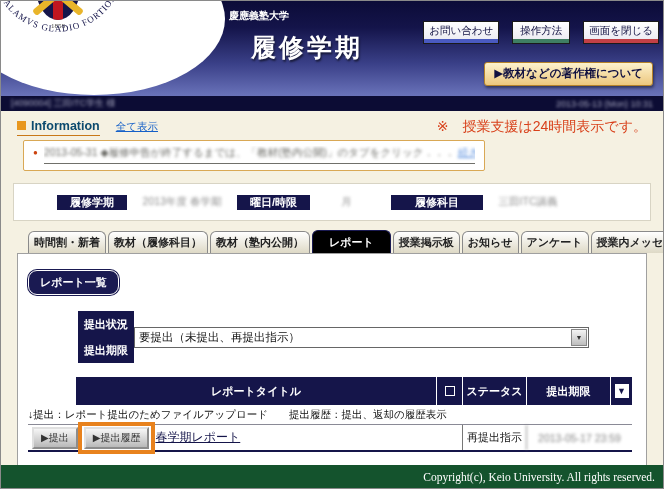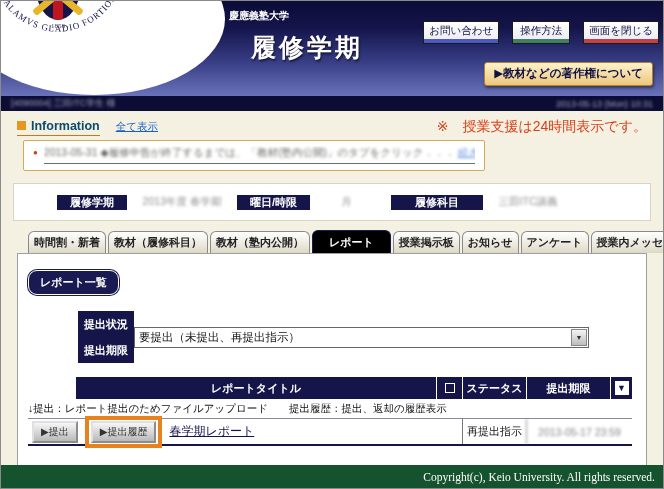--- a/index.html
+++ b/index.html
@@ -91,35 +91,35 @@
   .sel .arrow{ width:16px; height:17px; margin-right:1px; background:linear-gradient(#f4f4f4,#bdbdbd);
                border:1px solid #888; font-size:7px; color:#333; display:flex; align-items:center;
                justify-content:center; }
   .row2{ display:flex; align-items:flex-end; }
   .btn-bevel{ background:linear-gradient(#f6f6f6,#b9b9b9); border:2px outset #e0e0e0;
               font-size:10px; color:#333; padding:2px 7px; cursor:pointer; white-space:nowrap; }
   .show-btn{ margin-left:10px; transform:translateY(4px); color:#555; }
 
   
   .rtable{ margin:14px 0 0 10px; width:604px; font-size:11px; }
-  .t-head{ display:flex; height:22px; }
+  .t-head{ display:flex; height:28px; }
   .t-head .spacer{ width:48px; }
   .t-head .cell{ background:#15154a; color:#fff; font-weight:bold; display:flex;
                  align-items:center; justify-content:center; }
   .t-head .c-title{ flex:1; }
   .t-head .c-check{ width:26px; border-left:1px solid #fff; }
   .chk{ width:10px; height:10px; border:1px solid #fff; display:inline-block; cursor:pointer; }
   .t-head .c-status{ width:64px; border-left:1px solid #fff; }
   .t-head .c-deadline{ width:84px; border-left:1px solid #fff; }
   .t-head .c-sort{ width:22px; border-left:1px solid #fff; }
   .sort-box{ width:14px; height:14px; background:#fff; color:#15154a; font-size:9px;
              display:flex; align-items:center; justify-content:center; cursor:pointer; }
   .t-legend{ padding:3px 2px 2px 0; font-size:10.5px; color:#111; border-bottom:1px solid #8a8a96; }
   .t-row{ display:flex; align-items:stretch; height:27px; border-bottom:2px solid #15154a; }
-  .t-row .c-main{ flex:1; display:flex; align-items:center; gap:7px; padding-left:4px; }
+  .t-row .c-main{ flex:1; display:flex; align-items:center; padding-left:4px; }
   .t-row .c-status{ width:64px; border-left:1px solid #777; display:flex; align-items:center;
                     justify-content:center; color:#111; }
   .t-row .c-deadline{ width:106px; border-left:1px solid #777; display:flex; align-items:center;
                       justify-content:center; font-size:10.5px; color:#707070; }
   .hl{ border:4px solid #e8821d; padding:1px 2px; display:inline-flex; margin:-4px 0; }
   .report-link{ color:#15154a; text-decoration:underline; font-size:12px; cursor:pointer; }
 
   
   .footer{ position:absolute; left:0; right:0; bottom:0; height:23px; background:#14532d;
            color:#fff; font-family:"Liberation Serif",serif; font-size:11.5px;

